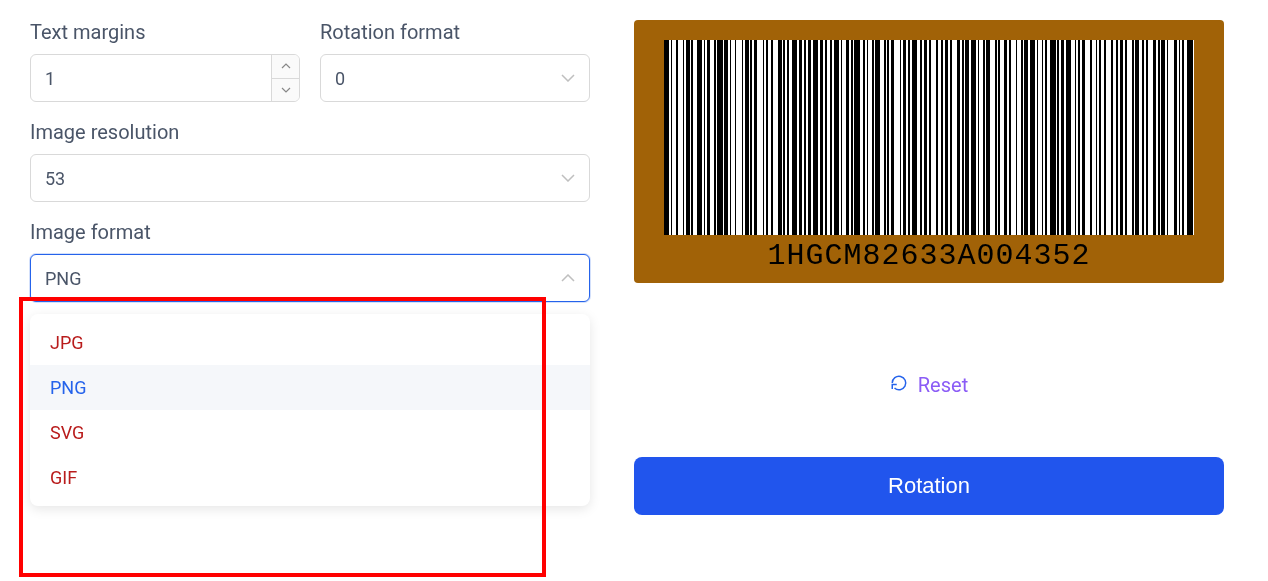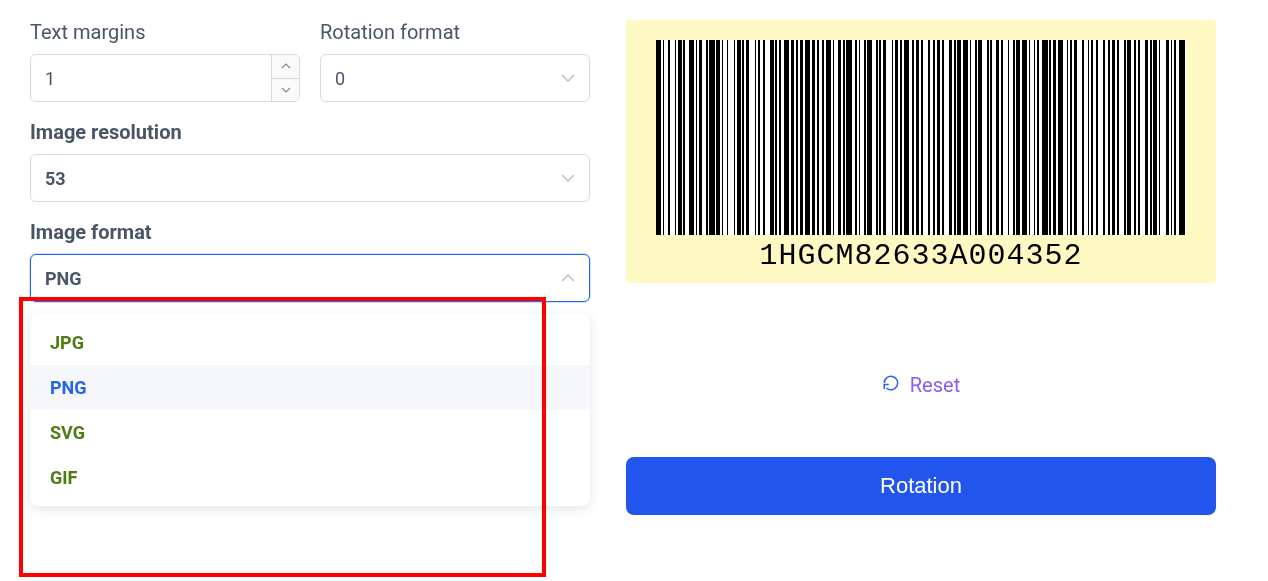--- a/index.html
+++ b/index.html
@@ -10,40 +10,39 @@
     body {
       font-family: -apple-system, BlinkMacSystemFont, "Segoe UI", Roboto, "Helvetica Neue", Arial, sans-serif;
       background: #fff;
       padding: 20px 30px;
       width: 1268px;
       height: 581px;
       position: relative;
     }
     .container {
       display: flex;
-      gap: 16px;
+      gap: 24px;
     }
     .left-panel {
       width: 560px;
     }
     .right-panel {
       width: 610px;
       padding-left: 20px;
     }
     .field-row {
       display: flex;
       gap: 20px;
       margin-bottom: 18px;
     }
     .field-group {
       flex: 1;
     }
     .field-group.full {
       width: 100%;
-      font-weight: bold;
     }
     .field-label {
       font-size: 20px;
       color: #4a5568;
       margin-bottom: 10px;
       display: block;
     }
     .input-control {
       width: 100%;
       height: 48px;
@@ -113,35 +112,35 @@
       right: 0;
       background: #fff;
       border-radius: 8px;
       box-shadow: 0 3px 12px rgba(0,0,0,0.1);
       padding: 6px 0;
       z-index: 10;
     }
     .dropdown-item {
       padding: 12px 20px;
       font-size: 18px;
-      color: #4d7c0f;
+      color: #b91c1c;
       cursor: pointer;
     }
     .dropdown-item.selected {
       background: #f5f7fa;
       color: #2563eb;
     }
     .highlight-box {
       position: absolute;
       border: 4px solid #ff0000;
       pointer-events: none;
       z-index: 20;
     }
     .barcode-preview {
-      background: #fef9c3;
+      background: #a16207;
       padding: 20px 20px 10px 20px;
       text-align: center;
       border-radius: 4px;
     }
     .barcode-bars {
       display: flex;
       justify-content: center;
       align-items: flex-end;
       height: 195px;
       gap: 0;

